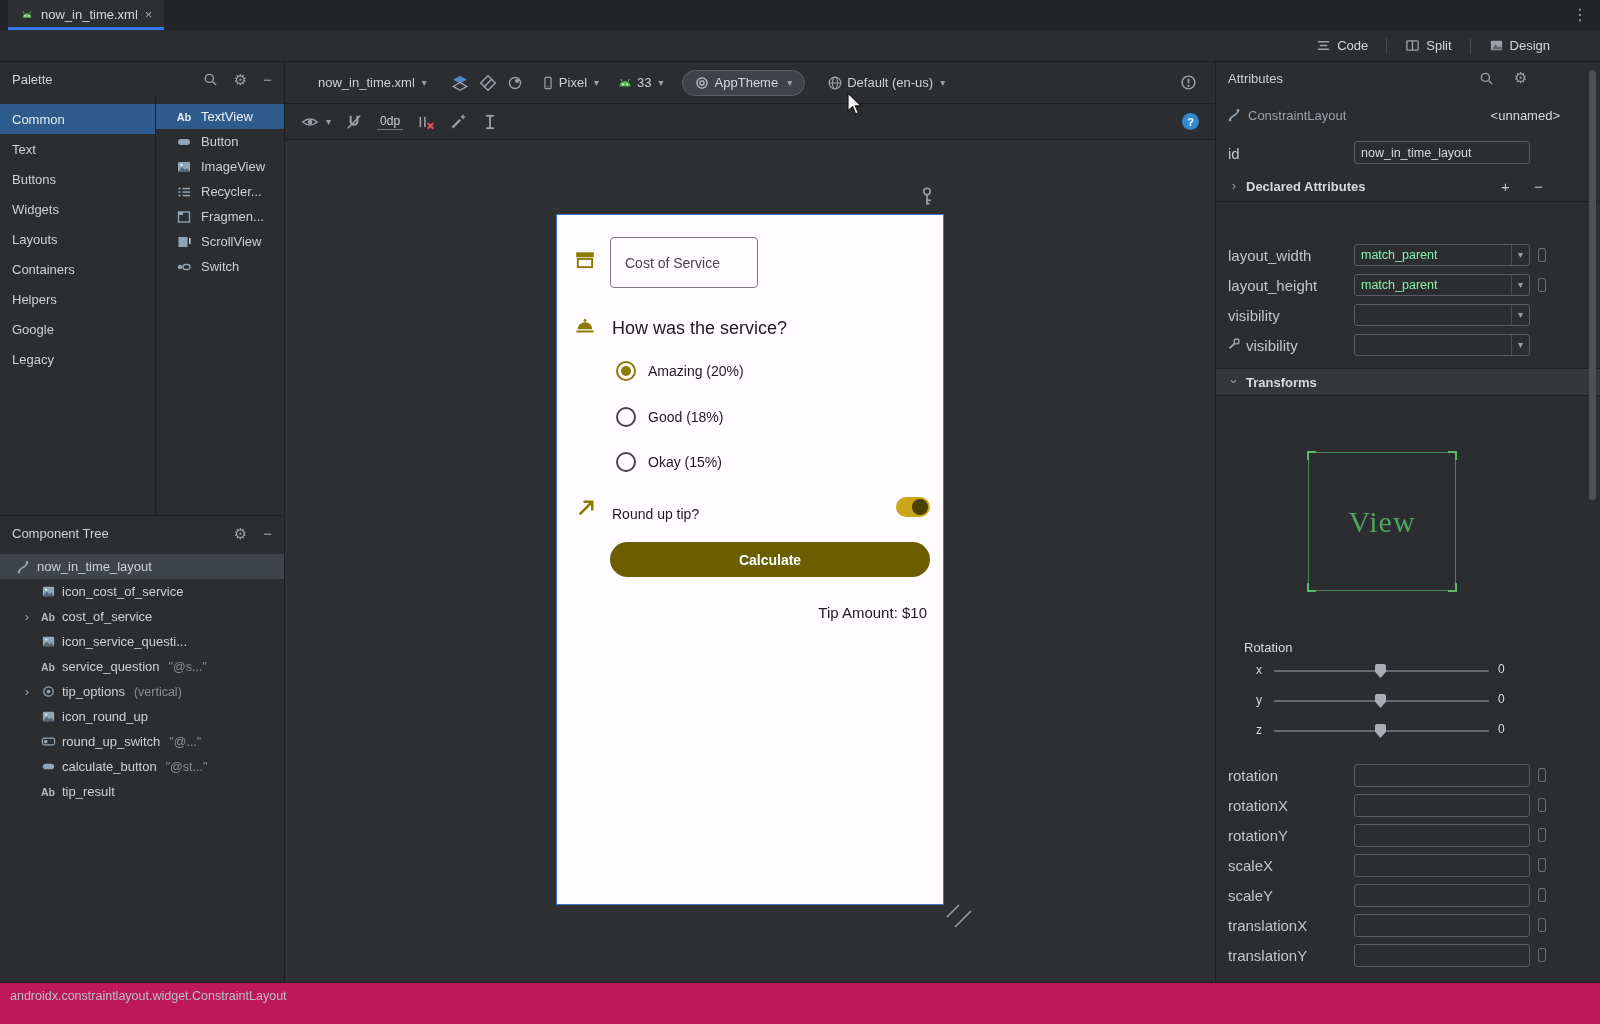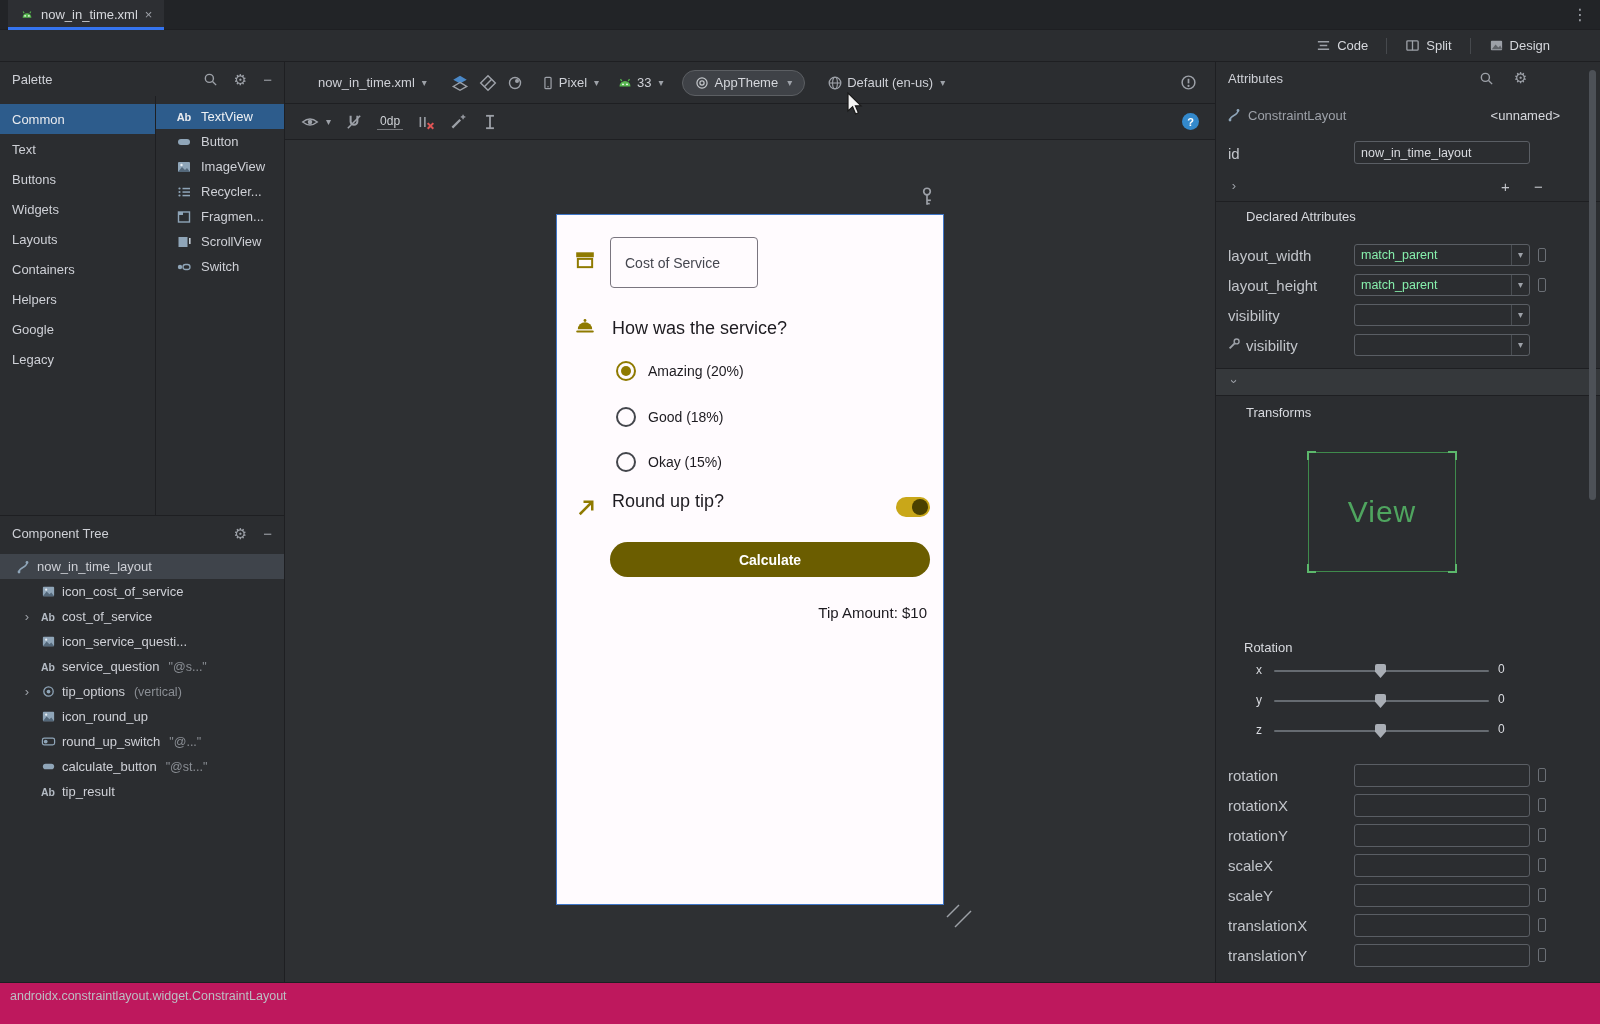--- a/index.html
+++ b/index.html
@@ -74,21 +74,21 @@
   #cost-field{left:53px;top:22px;width:148px;height:51px;border:1px solid #7a757f;border-radius:4px;display:flex;align-items:center;padding-left:14px;font-size:14px;color:#45464f;}
   #store-ic{left:17px;top:35px;}
   #bell-ic{left:17px;top:102px;}
   #question-tx{left:55px;top:103px;font-size:18px;color:#1d1b20;}
   .radio-row{left:59px;display:flex;align-items:center;gap:12px;}
   .radio-outer{width:20px;height:20px;border-radius:50%;border:2px solid #44464c;display:flex;align-items:center;justify-content:center;}
   .radio-outer.on{border-color:#8f7a00;}
   .radio-dot{width:10px;height:10px;border-radius:50%;background:#8f7a00;}
   .radio-lb{font-size:14px;color:#1d1b20;}
   #arrow-ic{left:19px;top:283px;}
-  #roundup-tx{left:55px;top:276px;font-size:18px;color:#1d1b20;}
+  #roundup-tx{left:55px;top:291px;font-size:14px;color:#1d1b20;}
   #switch{left:339px;top:282px;width:34px;height:20px;border-radius:10px;background:#c9a719;}
   #switch .thumb{position:absolute;right:2px;top:2px;width:16px;height:16px;border-radius:50%;background:#4a4100;}
   #calc-btn{left:53px;top:327px;width:320px;height:35px;border-radius:17.5px;background:#6b5d00;color:#ffffff;font-size:14px;font-weight:bold;display:flex;align-items:center;justify-content:center;border:none;}
   #tip-result{right:16px;top:389px;font-size:15px;color:#1d1b20;}
 
   
   #cursor{position:absolute;left:846px;top:92px;z-index:60;}
 
   
   #right{position:absolute;left:1215px;top:62px;width:385px;bottom:42px;background:#2b2d30;border-left:1px solid #1e1f22;}
@@ -104,33 +104,33 @@
   #id-row{top:76px;height:30px;}
   .a-label{position:absolute;left:12px;top:7px;color:#c2c5ca;font-size:15px;}
   .a-input{position:absolute;left:138px;top:3px;width:176px;height:23px;background:#2b2d30;border:1px solid #5a5e64;border-radius:3px;color:#d8dadf;font-size:12.5px;padding:0 6px;font-family:"Liberation Sans","DejaVu Sans",sans-serif;}
   .a-select{position:absolute;left:138px;top:4px;width:176px;height:22px;border:1px solid #5a5e64;border-radius:3px;display:flex;align-items:center;}
   .a-select .sval{flex:1;padding-left:6px;font-size:12.5px;color:#86efac;}
   .a-select .sarr{width:18px;text-align:center;color:#9da1a8;font-size:10px;border-left:1px solid #4a4e53;line-height:20px;}
   .fmark{position:absolute;left:322px;top:8px;width:8px;height:14px;border:1.5px solid #6b6f75;border-radius:2px;}
   #declared-row{top:110px;height:30px;border-bottom:1px solid #1e1f22;}
   .sect-chev{position:absolute;left:12px;top:6px;color:#9da1a8;width:12px;text-align:center;}
   .sect-chev.open{transform:rotate(90deg);transform-origin:center;}
-  .sect-title{position:absolute;left:30px;top:7px;font-weight:normal;color:#d8dadf;margin-top:30px;}
+  .sect-title{position:absolute;left:30px;top:7px;font-weight:bold;color:#d8dadf;}
   #decl-plus{position:absolute;left:285px;top:6px;font-size:15px;color:#c2c5ca;}
   #decl-minus{position:absolute;left:318px;top:6px;font-size:15px;color:#c2c5ca;}
   .band{background:#35383b;border-top:1px solid #1e1f22;border-bottom:1px solid #1e1f22;}
   #layout-band{top:144px;height:28px;}
   .band .sect-chev{top:5px;}
   .band .sect-title{left:30px;top:6px;}
   .lrow{height:30px;}
   #lrow0{top:178px;} #lrow1{top:208px;} #lrow2{top:238px;} #lrow3{top:268px;}
   #lrow3 .a-label{left:30px;}
   .wrench-ic{position:absolute;left:11px;top:7px;}
   #transforms-band{top:306px;height:28px;}
-  #view-preview{position:absolute;left:92px;top:390px;width:148px;height:120px;border:1px solid #3f8a4c;}
+  #view-preview{position:absolute;left:92px;top:390px;width:148px;height:139px;border:1px solid #3f8a4c;font-family:Liberation Serif, serif;}
   #view-word{position:absolute;inset:0;display:flex;align-items:center;justify-content:center;color:#4fa55f;font-size:30px;letter-spacing:1px;}
   .vpc{position:absolute;width:9px;height:9px;border-color:#5cb86c;border-style:solid;border-width:0;}
   .vpc.tl{left:-2px;top:-2px;border-left-width:2px;border-top-width:2px;}
   .vpc.tr{right:-2px;top:-2px;border-right-width:2px;border-top-width:2px;}
   .vpc.bl{left:-2px;bottom:-2px;border-left-width:2px;border-bottom-width:2px;}
   .vpc.br{right:-2px;bottom:-2px;border-right-width:2px;border-bottom-width:2px;}
   #rotation-lb{position:absolute;left:28px;top:578px;color:#d8dadf;}
   .srow{height:26px;}
   #srow0{top:596px;} #srow1{top:626px;} #srow2{top:656px;}
   .sax{position:absolute;left:40px;top:5px;color:#d8dadf;font-size:12px;}

